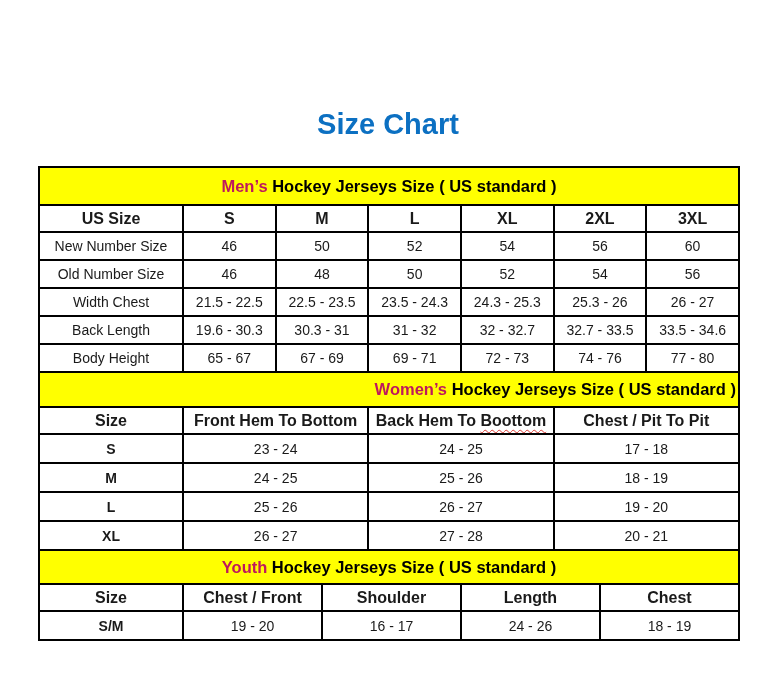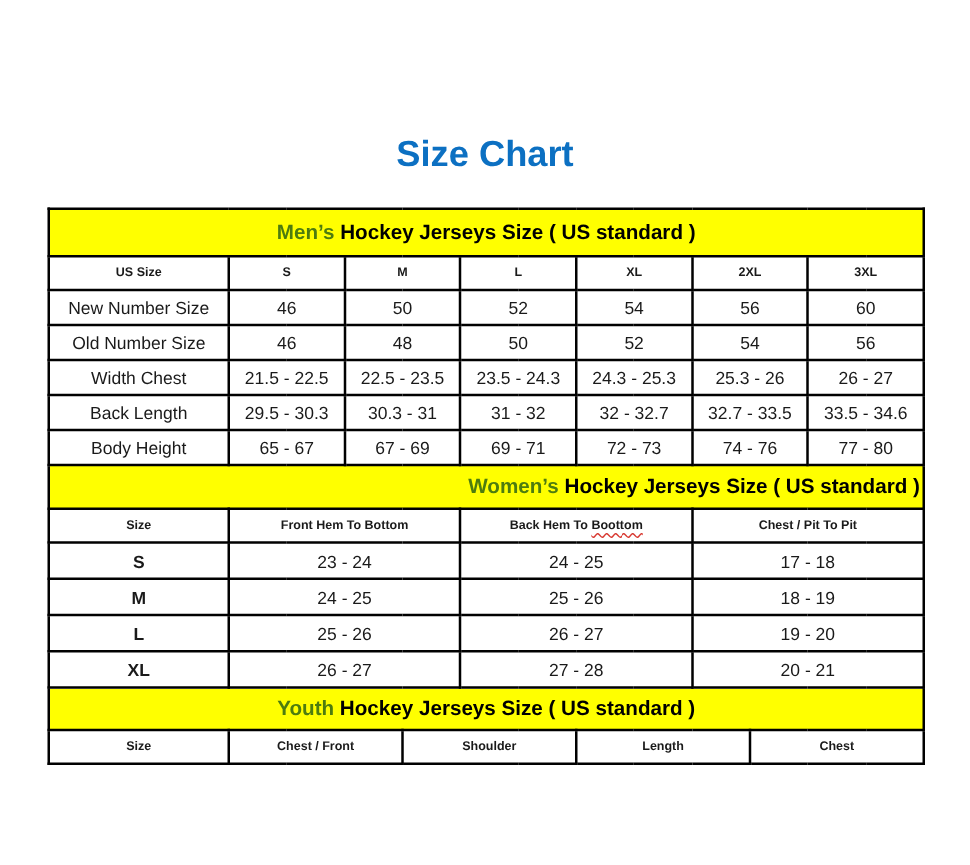--- a/index.html
+++ b/index.html
@@ -49,25 +49,25 @@
   }
   tr.band-row td {
     background: #ffff00;
     font-weight: 700;
     font-size: 16.5px;
     color: #000000;
   }
   tr.band-men td  { height: 36px; }
   tr.band-women td{ height: 33px; text-align: right; }
   tr.band-youth td{ height: 32px; }
-  .section-highlight { color: #4d7c0f; }
+  .section-highlight { color: #be185d; }
   tr.head-row td {
     font-weight: 700;
     height: 25px;
-    font-size: 10px;
+    font-size: 16px;
   }
   tr.men-row td   { height: 26px; }
   tr.women-row td { height: 27px; }
   tr.youth-row td { height: 27px; }
   td.row-label-bold { font-weight: 700; }
   .misspelled {
     text-decoration-line: underline;
     text-decoration-style: wavy;
     text-decoration-color: #d83931;
     text-decoration-thickness: 1px;
@@ -133,21 +133,21 @@
       <td>Width Chest</td>
       <td colspan="2">21.5 - 22.5</td>
       <td colspan="2">22.5 - 23.5</td>
       <td colspan="2">23.5 - 24.3</td>
       <td colspan="2">24.3 - 25.3</td>
       <td colspan="2">25.3 - 26</td>
       <td colspan="2">26 - 27</td>
     </tr>
     <tr class="men-row">
       <td>Back Length</td>
-      <td colspan="2">29.5 - 30.3</td>
+      <td colspan="2">19.6 - 30.3</td>
       <td colspan="2">30.3 - 31</td>
       <td colspan="2">31 - 32</td>
       <td colspan="2">32 - 32.7</td>
       <td colspan="2">32.7 - 33.5</td>
       <td colspan="2">33.5 - 34.6</td>
     </tr>
     <tr class="men-row">
       <td>Body Height</td>
       <td colspan="2">65 - 67</td>
       <td colspan="2">67 - 69</td>
@@ -194,16 +194,23 @@
     <tr class="band-row band-youth">
       <td colspan="13"><span class="section-highlight">Youth</span><span> Hockey Jerseys Size ( US standard )</span></td>
     </tr>
     <tr class="head-row">
       <td>Size</td>
       <td colspan="3">Chest / Front</td>
       <td colspan="3">Shoulder</td>
       <td colspan="3">Length</td>
       <td colspan="3">Chest</td>
     </tr>
+    <tr class="youth-row">
+      <td class="row-label-bold">S/M</td>
+      <td colspan="3">19 - 20</td>
+      <td colspan="3">16 - 17</td>
+      <td colspan="3">24 - 26</td>
+      <td colspan="3">18 - 19</td>
+    </tr>
   </tbody>
     </table>
 
 </div>
 
 </body></html>

